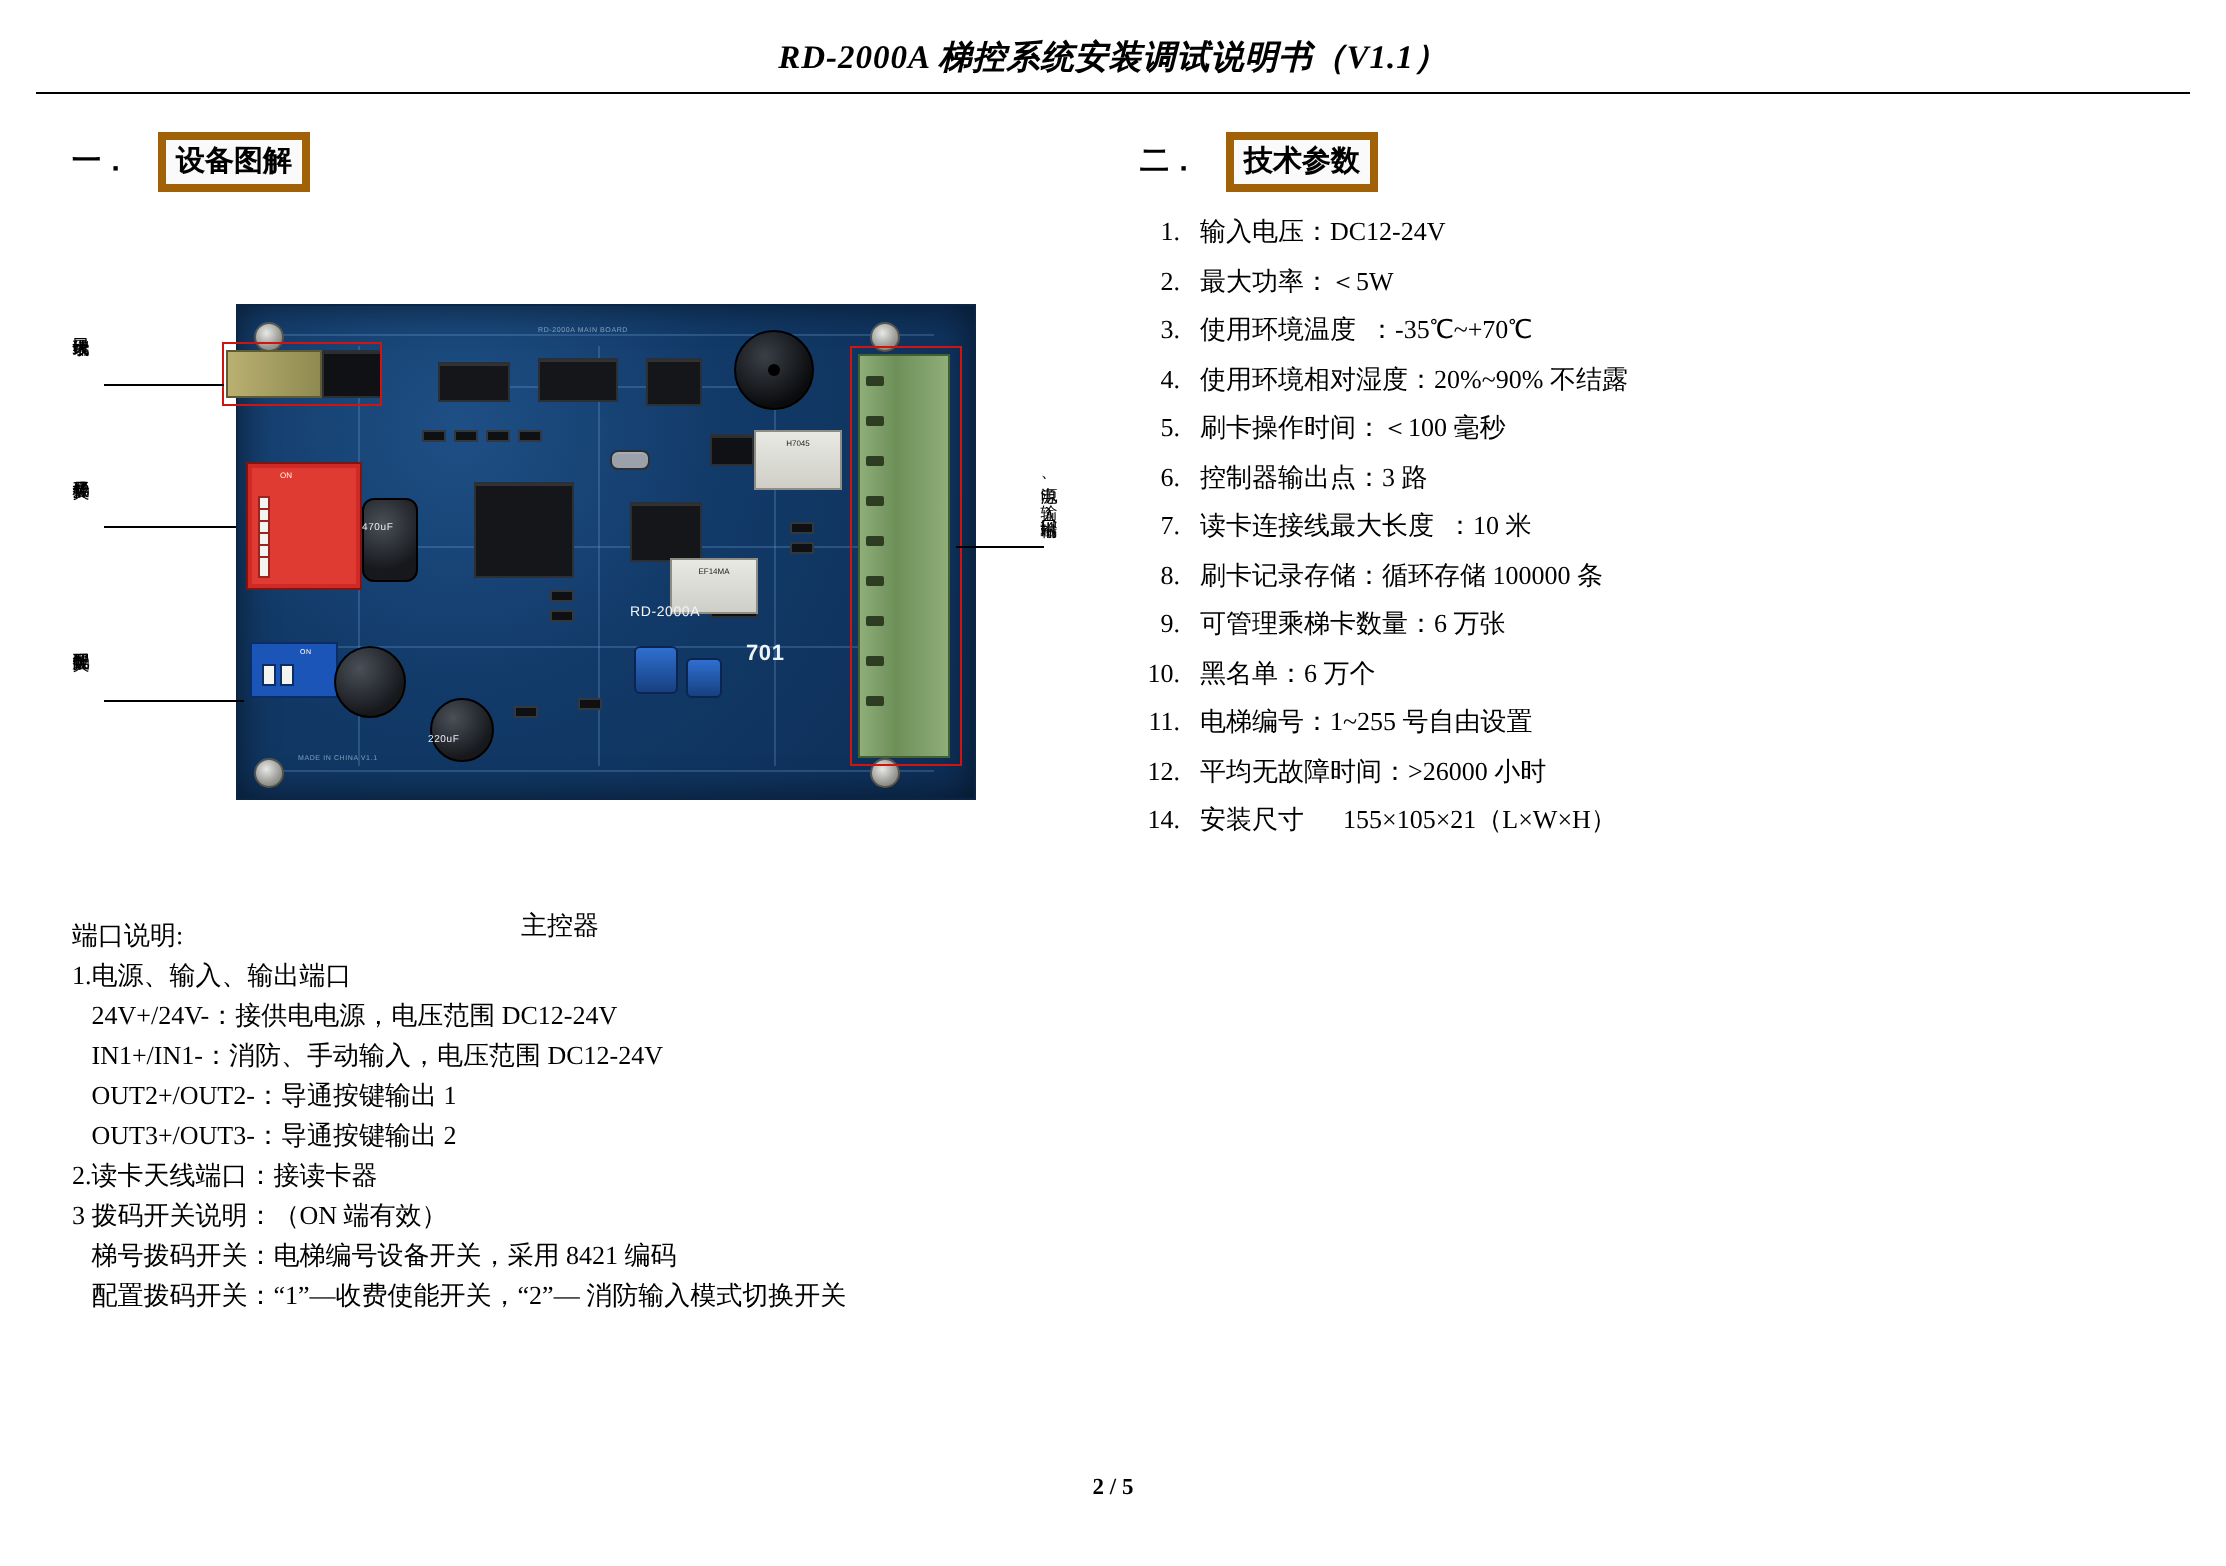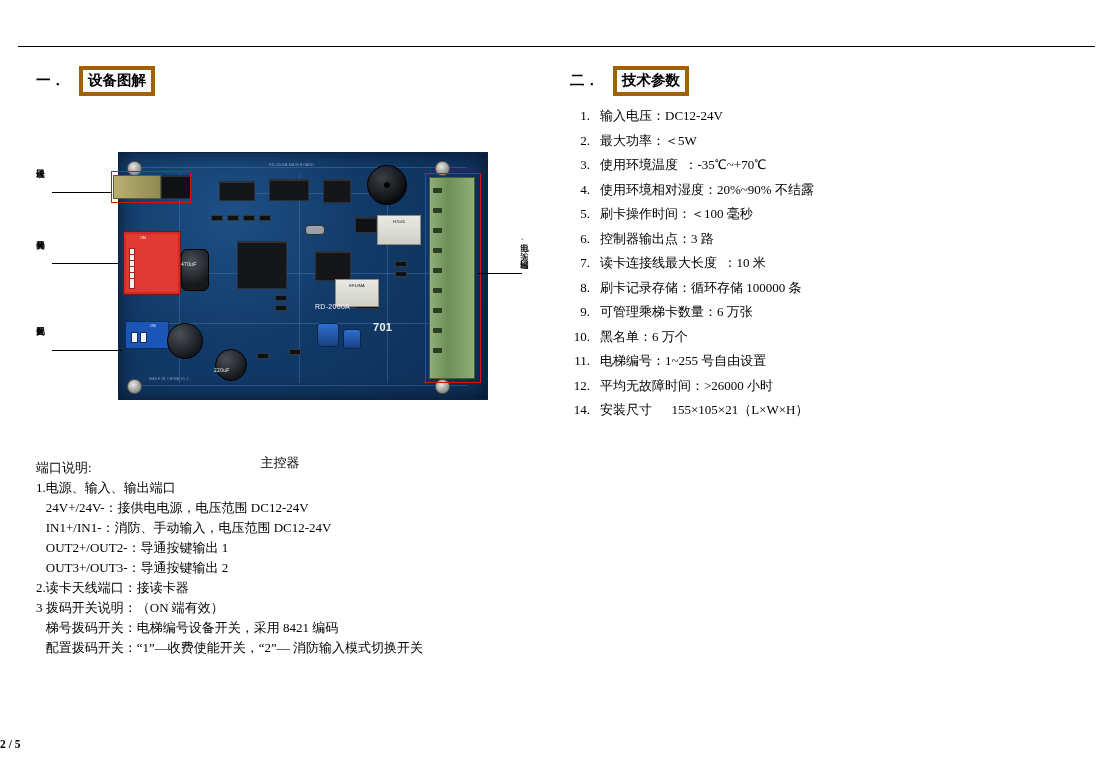--- a/index.html
+++ b/index.html
@@ -282,30 +282,32 @@
   .body-text .ln {
     white-space: pre;
   }
 
   
   .footer {
     position: absolute;
     top: 738px;
     left: 0;
     width: 1113px;
+    text-align: center;
     font-family: "Liberation Serif", serif;
     font-weight: bold;
     font-size: 11.5px;
   }
 </style>
 </head>
 <body>
 
 <div class="page">
 
+  <div class="header-title">RD-2000A 梯控系统安装调试说明书（V1.1）</div>
   <div class="header-rule"></div>
 
   <div class="sec-heading" id="sec1-heading">
     <span class="num">一．</span><span class="boxed">设备图解</span>
   </div>
 
   <div class="sec-heading" id="sec2-heading">
     <span class="num">二．</span><span class="boxed">技术参数</span>
   </div>
 

